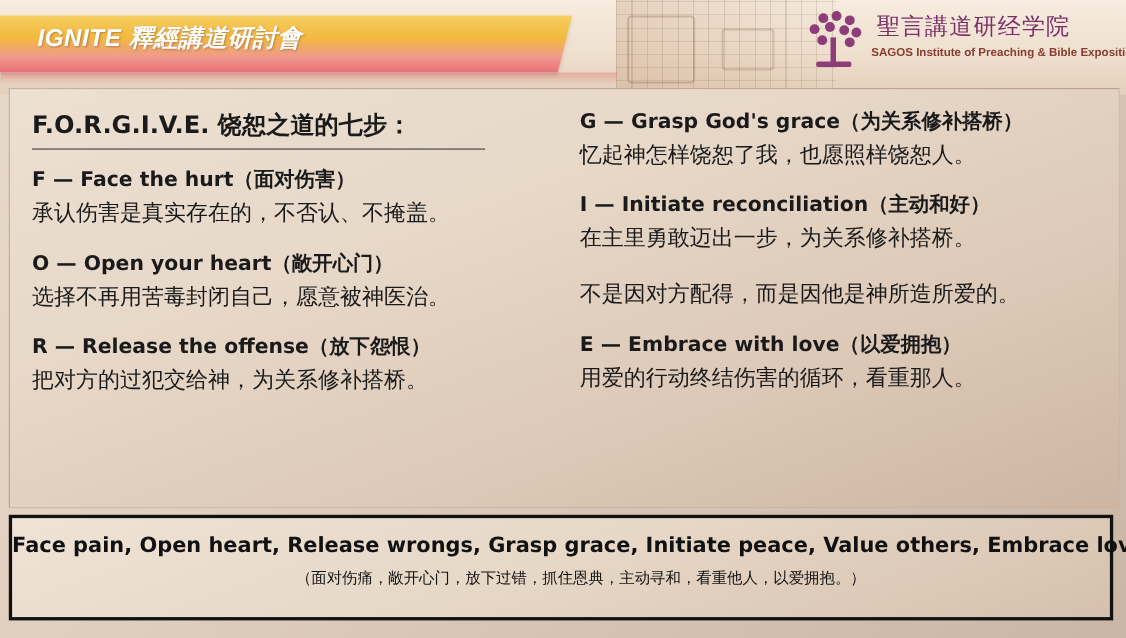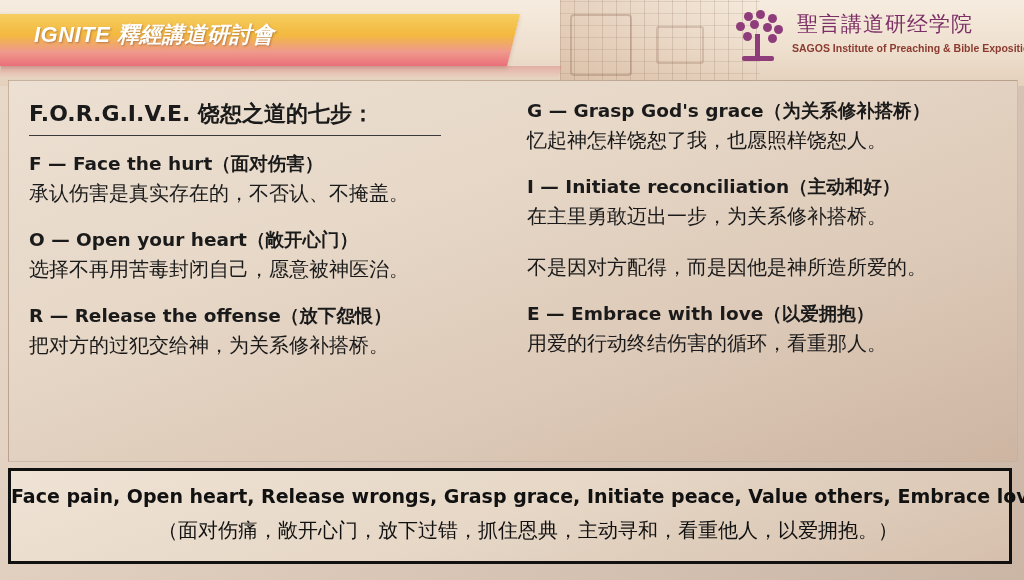--- a/index.html
+++ b/index.html
@@ -206,21 +206,21 @@
     text-align: center;
     font-size: 19px;
     font-weight: bold;
     color: #111111;
     font-family: "DejaVu Sans", "Liberation Sans", sans-serif;
     white-space: nowrap;
   }
   .footer-cn {
     margin-top: 10px;
     text-align: center;
-    font-size: 20px;
+    font-size: 14px;
     color: #111111;
     font-family: "DejaVu Sans", "Liberation Sans", sans-serif;
     white-space: nowrap;
     padding-left: 36px;
   }
 </style>
 </head>
 <body>
 
 <div class="slide">

